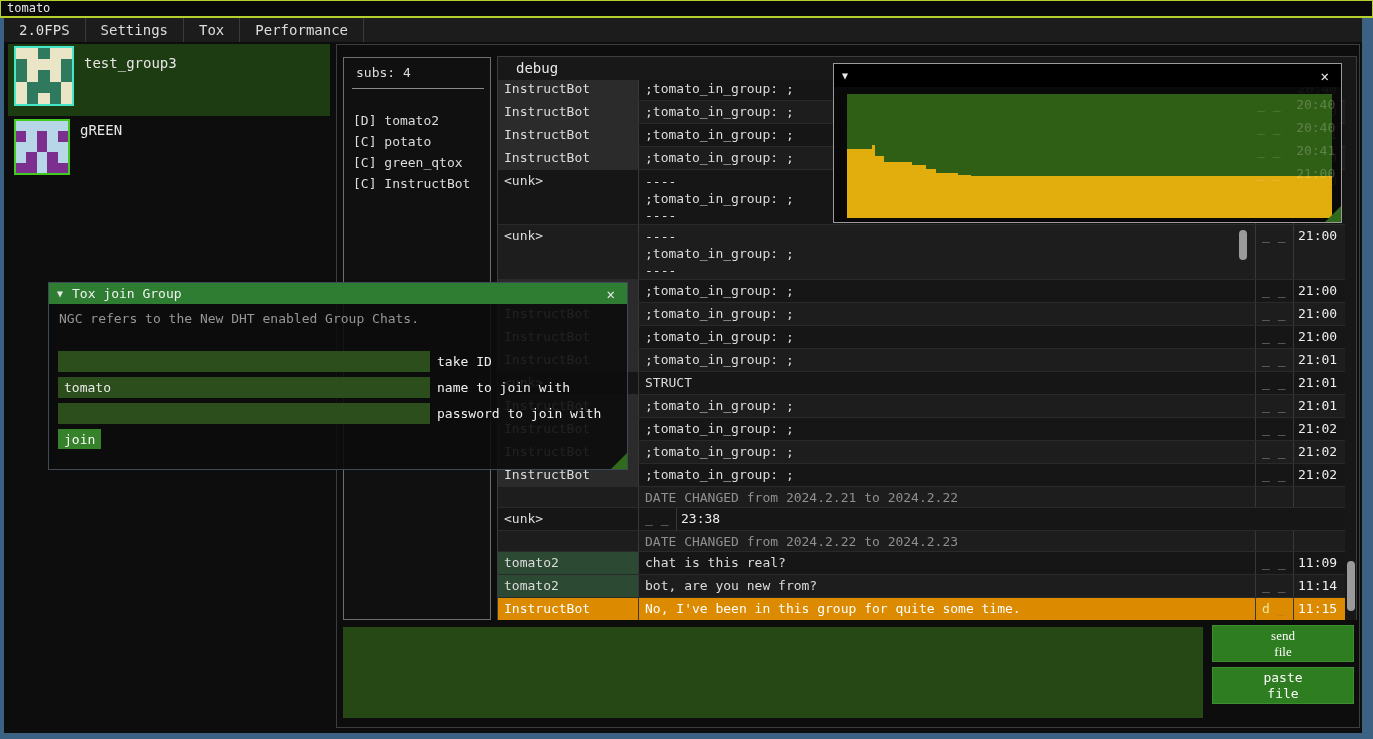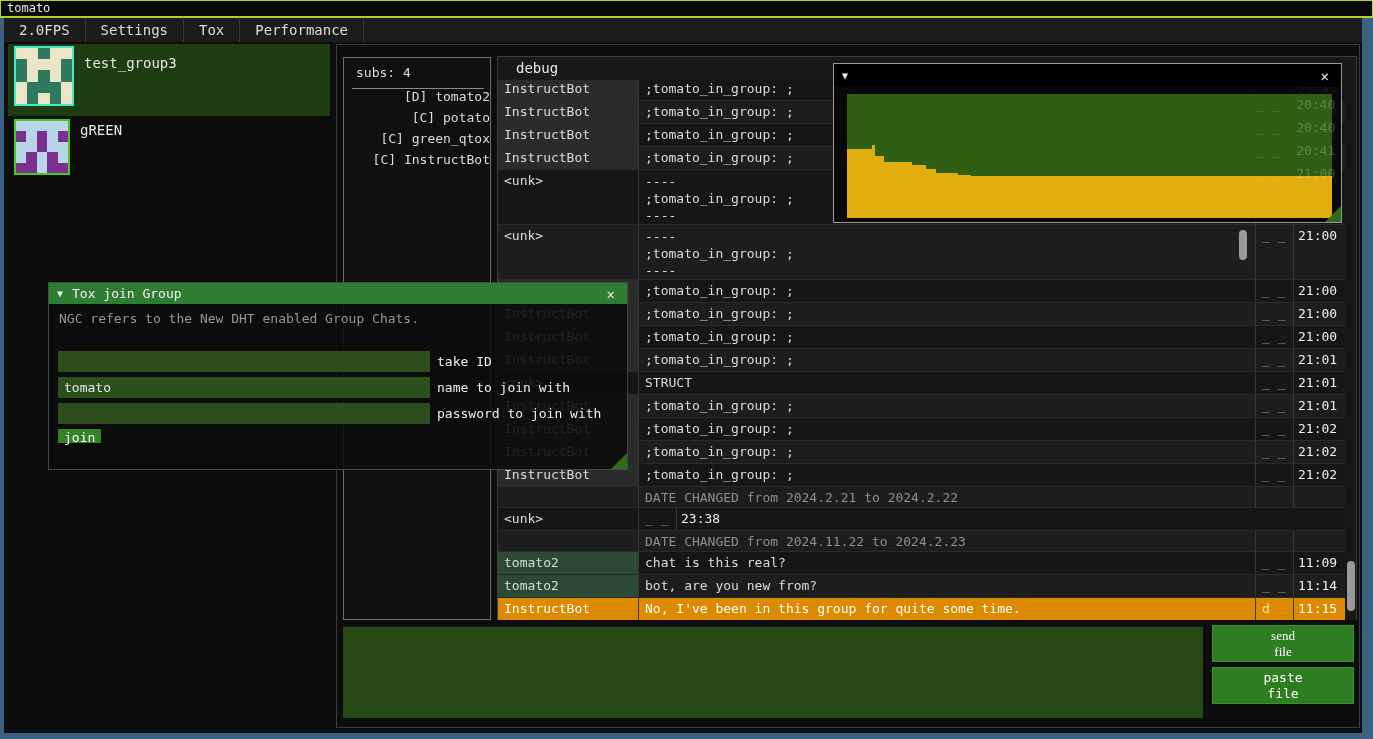--- a/index.html
+++ b/index.html
@@ -49,21 +49,21 @@
   .hist-win{left:833px;top:63px;width:509px;height:160px;background:rgba(8,8,8,0.95);}
   .hist-plot{position:absolute;left:13px;top:30px;width:485px;height:124px;background:#2f5e15;display:flex;align-items:flex-end;overflow:hidden;}
   .hist-bar{background:#e2ae0e;}
   .faint-row{position:absolute;color:#ffffff;opacity:0.22;font-size:13px;white-space:pre;z-index:3;}
 
   .join-dialog{left:48px;top:282px;width:580px;height:188px;background:rgba(12,12,12,0.9);border:1px solid #3e4a55;z-index:10;}
   .join-title{background:#2e7d32;height:21px;}
   .dlg-info{position:absolute;left:10px;color:#969696;font-size:13px;white-space:pre;}
   .dlg-field{position:absolute;left:9px;width:372px;height:21px;background:#2b4e1c;border:none;outline:none;color:#eaeaea;font-size:13px;padding:0 6px;}
   .dlg-label{position:absolute;left:388px;color:#f0f0f0;font-size:13px;white-space:pre;}
-  .join-btn{position:absolute;left:9px;top:146px;width:43px;height:14px;background:#35822a;border:none;color:#fff;font-size:13px;cursor:pointer;}
+  .join-btn{position:absolute;left:9px;top:146px;width:43px;height:20px;background:#35822a;border:none;color:#fff;font-size:13px;cursor:pointer;}
 </style>
 </head>
 <body>
 
 <div class="app">
 
   <div class="abs titlebar">
     <span>tomato</span>
   </div>
 
@@ -139,21 +139,21 @@
         </div>
         <div class="group-label" style="margin: 6px 0px 0px 10px;">gREEN</div>
       </div>
     </div>
 
   <div class="abs container" style="left:336px;top:44px;width:1024px;height:684px;"></div>
 
   <div class="abs subs-panel">
     <div style="position:absolute;left:12px;top:7px;">subs: 4</div>
     <div class="subs-sep"></div>
-    <div id="members" style="position:absolute;left:0;top:28px;width:100%;text-align:right;">
+    <div id="members" style="position:absolute;left:0;top:52px;width:100%;">
         <div class="member">[D] tomato2</div>
         <div class="member">[C] potato</div>
         <div class="member">[C] green_qtox</div>
         <div class="member">[C] InstructBot</div>
       </div>
   </div>
 
   <div class="abs chat-panel">
     <div class="chat-header">
       <span>debug</span>
@@ -255,21 +255,21 @@
           <div class="cell-flags"></div>
           <div class="cell-time"></div>
         </div>
         <div class="chat-row" style="height: 23px; background: rgb(22, 22, 22);">
           <div class="cell-name">&lt;unk&gt;</div>
           <div class="cell-flags"><span style="color: rgb(144, 144, 144);">_</span><span style="color: rgb(144, 144, 144);"> _</span></div>
           <div class="cell-time">23:38</div>
         </div>
         <div class="chat-row" style="height: 21px; background: rgb(29, 29, 29);">
           <div class="cell-name"></div>
-          <div class="cell-msg" style="color: rgb(143, 143, 143);">DATE CHANGED from 2024.11.22 to 2024.2.23</div>
+          <div class="cell-msg" style="color: rgb(143, 143, 143);">DATE CHANGED from 2024.2.22 to 2024.2.23</div>
           <div class="cell-flags"></div>
           <div class="cell-time"></div>
         </div>
         <div class="chat-row" style="height: 23px; background: rgb(22, 22, 22);">
           <div class="cell-name" style="background: rgb(44, 74, 51);">tomato2</div>
           <div class="cell-msg">chat is this real?</div>
           <div class="cell-flags"><span style="color: rgb(144, 144, 144);">_</span><span style="color: rgb(144, 144, 144);"> _</span></div>
           <div class="cell-time">11:09</div>
         </div>
         <div class="chat-row" style="height: 23px; background: rgb(29, 29, 29);">

